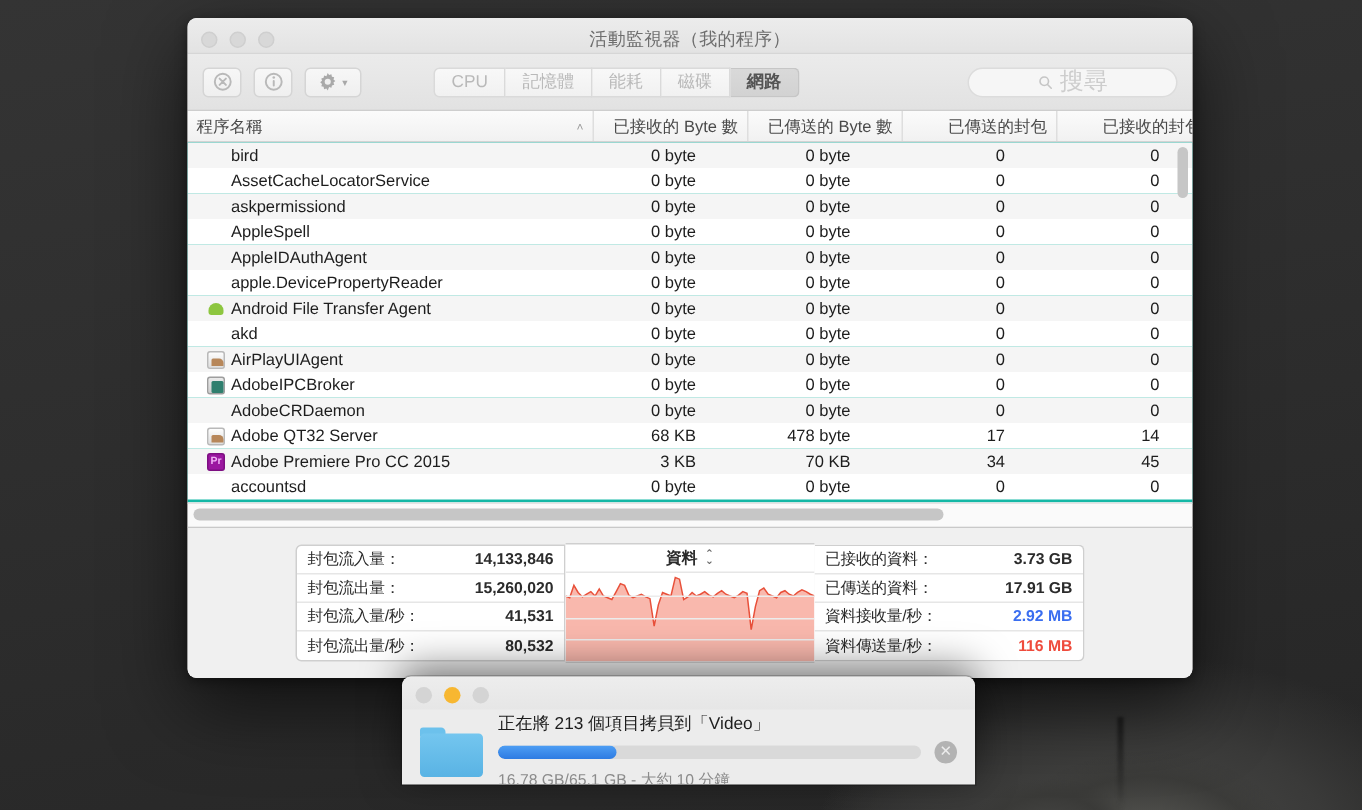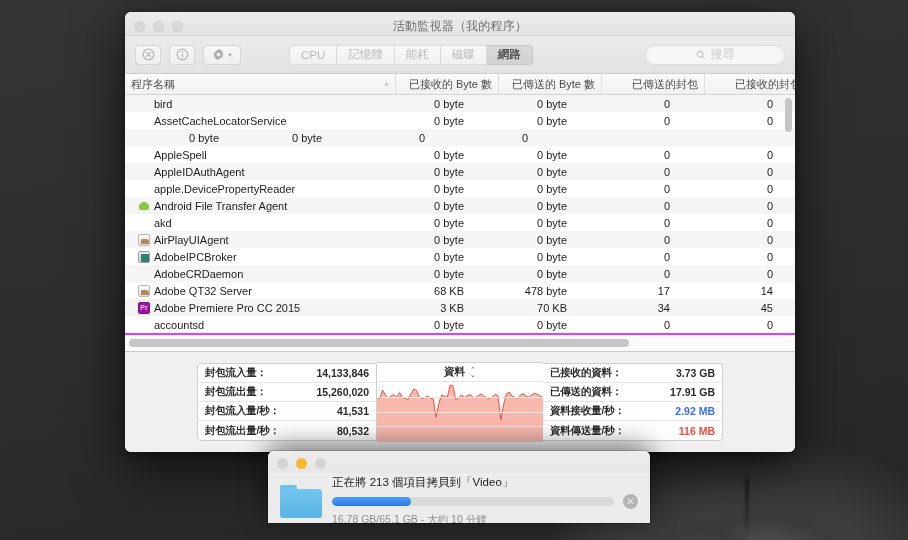--- a/index.html
+++ b/index.html
@@ -87,36 +87,36 @@
     color:#545454; font-weight:bold;
     border-color:#c6c6c6;
   }
 
   .searchbox {
     margin-left:auto; width:140px; height:20px;
     border:1px solid #dcdcdc; border-radius:10px;
     background:#f6f6f6;
     display:flex; align-items:center; justify-content:center; gap:5px;
   }
-  .searchbox span { font-size:12px; color:#cdcdcd; }
+  .searchbox span { font-size:16px; color:#cdcdcd; }
 
   
   .thead {
     height:21px; flex:none; display:flex;
     background:linear-gradient(180deg,#fbfbfb,#f1f1f1);
     border-bottom:1px solid #d3d3d3;
     font-size:11px; color:#4a4a4a;
   }
   .th { display:flex; align-items:center; border-right:1px solid #dedede; padding:0 6px; position:relative; }
   .th.name { flex:none; width:271px; }
   .th.num  { flex:none; width:103px; justify-content:flex-end; }
   .th .sortcaret { position:absolute; right:6px; font-size:8px; color:#9a9a9a; }
   .th.spacer { flex:1; border-right:none; }
 
-  .tbody { flex:none; height:240px; overflow:hidden; position:relative; background:#d946ef; }
+  .tbody { flex:none; height:240px; overflow:hidden; position:relative; background:#14b8a6; }
   .row { height:17px; display:flex; align-items:center; font-size:11px; color:#1d1d1d; }
   .row.odd { background:#f5f5f5; }
   .row.even { background:#ffffff; }
   .c-name { flex:none; width:245px; display:flex; align-items:center; padding-left:13px; }
   .c-num  { flex:none; width:103px; text-align:right; padding-right:9px; }
   .c-spacer { flex:1; }
   .picon { width:12px; height:12px; margin-right:4px; flex:none; border-radius:2px; }
   .picon.blank { background:transparent; }
   .picon.pr { background:#9b17a0; color:#f0b3f5; font-size:7px; font-weight:bold; display:flex; align-items:center; justify-content:center; border:1px solid #7d0f82; }
   .picon.doc { background:linear-gradient(180deg,#fdfdfd,#dedede); border:1px solid #b9b9b9; position:relative; }
@@ -137,21 +137,21 @@
     display:flex; align-items:center; justify-content:center; gap:0; padding:10px 0;
   }
   .statbox {
     border:1px solid #cfcfcf; background:#fff;
     font-size:10.5px; color:#2b2b2b;
   }
   .statbox.left { width:180px; border-radius:4px 0 0 4px; }
   .statbox.right { width:180px; border-radius:0 4px 4px 0; border-left:none; }
   .srow { height:19px; display:flex; align-items:center; padding:0 7px; border-bottom:1px solid #e6e6e6; }
   .srow:last-child { border-bottom:none;align-items:center; }
-  .slabel { flex:1; font-weight:bold; letter-spacing:-.2px; }
+  .slabel { flex:1; font-weight:normal; letter-spacing:-.2px; }
   .sval { font-weight:bold; }
   .sval.blue { color:#3a6ef0; }
   .sval.red  { color:#ef4b3c; }
 
   .graphbox {
     width:166px; height:80px; background:#fff; border:1px solid #cfcfcf; border-left:none; border-right:none;
     position:relative; overflow:hidden;
   }
   .gtitle {
     height:19px; display:flex; align-items:center; justify-content:center; gap:5px;
@@ -280,20 +280,24 @@
           <span class="picon blank"></span>
           <span>AssetCacheLocatorService</span>
         </div>
         <div class="c-num">0 byte</div>
         <div class="c-num">0 byte</div>
         <div class="c-num">0</div>
         <div class="c-num">0</div>
         <div class="c-spacer"></div>
       </div>
       <div class="row odd">
+        <div class="c-name">
+          <span class="picon blank"></span>
+          <span>askpermissiond</span>
+        </div>
         <div class="c-num">0 byte</div>
         <div class="c-num">0 byte</div>
         <div class="c-num">0</div>
         <div class="c-num">0</div>
         <div class="c-spacer"></div>
       </div>
       <div class="row even">
         <div class="c-name">
           <span class="picon blank"></span>
           <span>AppleSpell</span>

